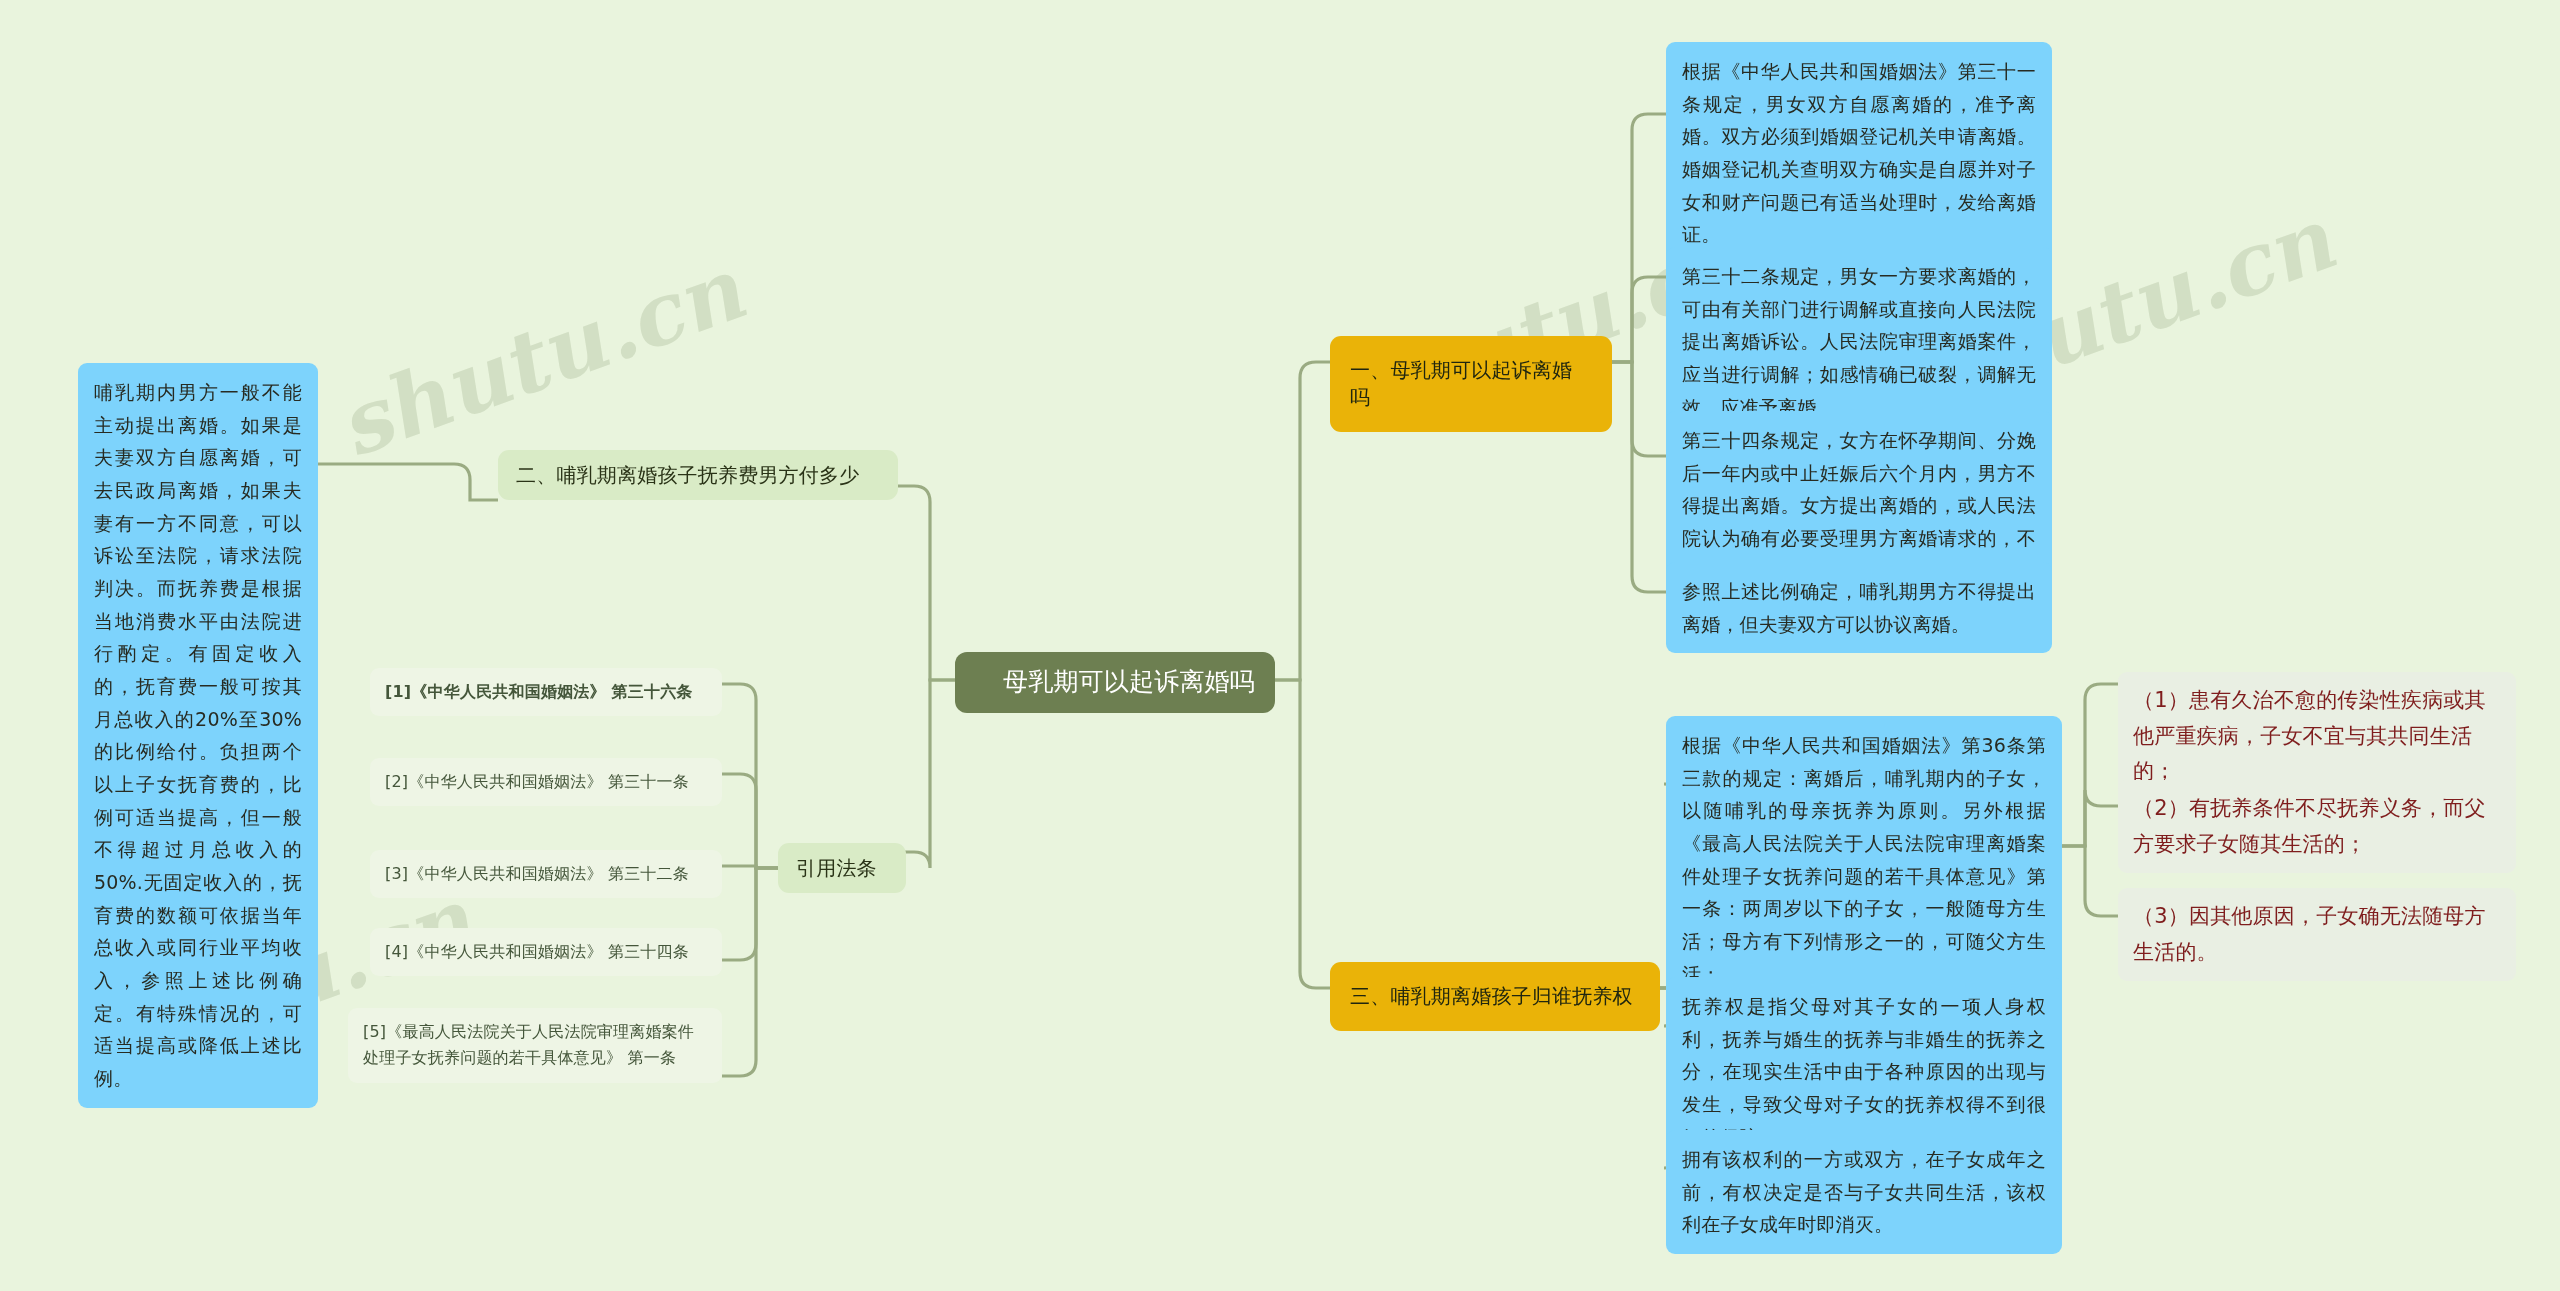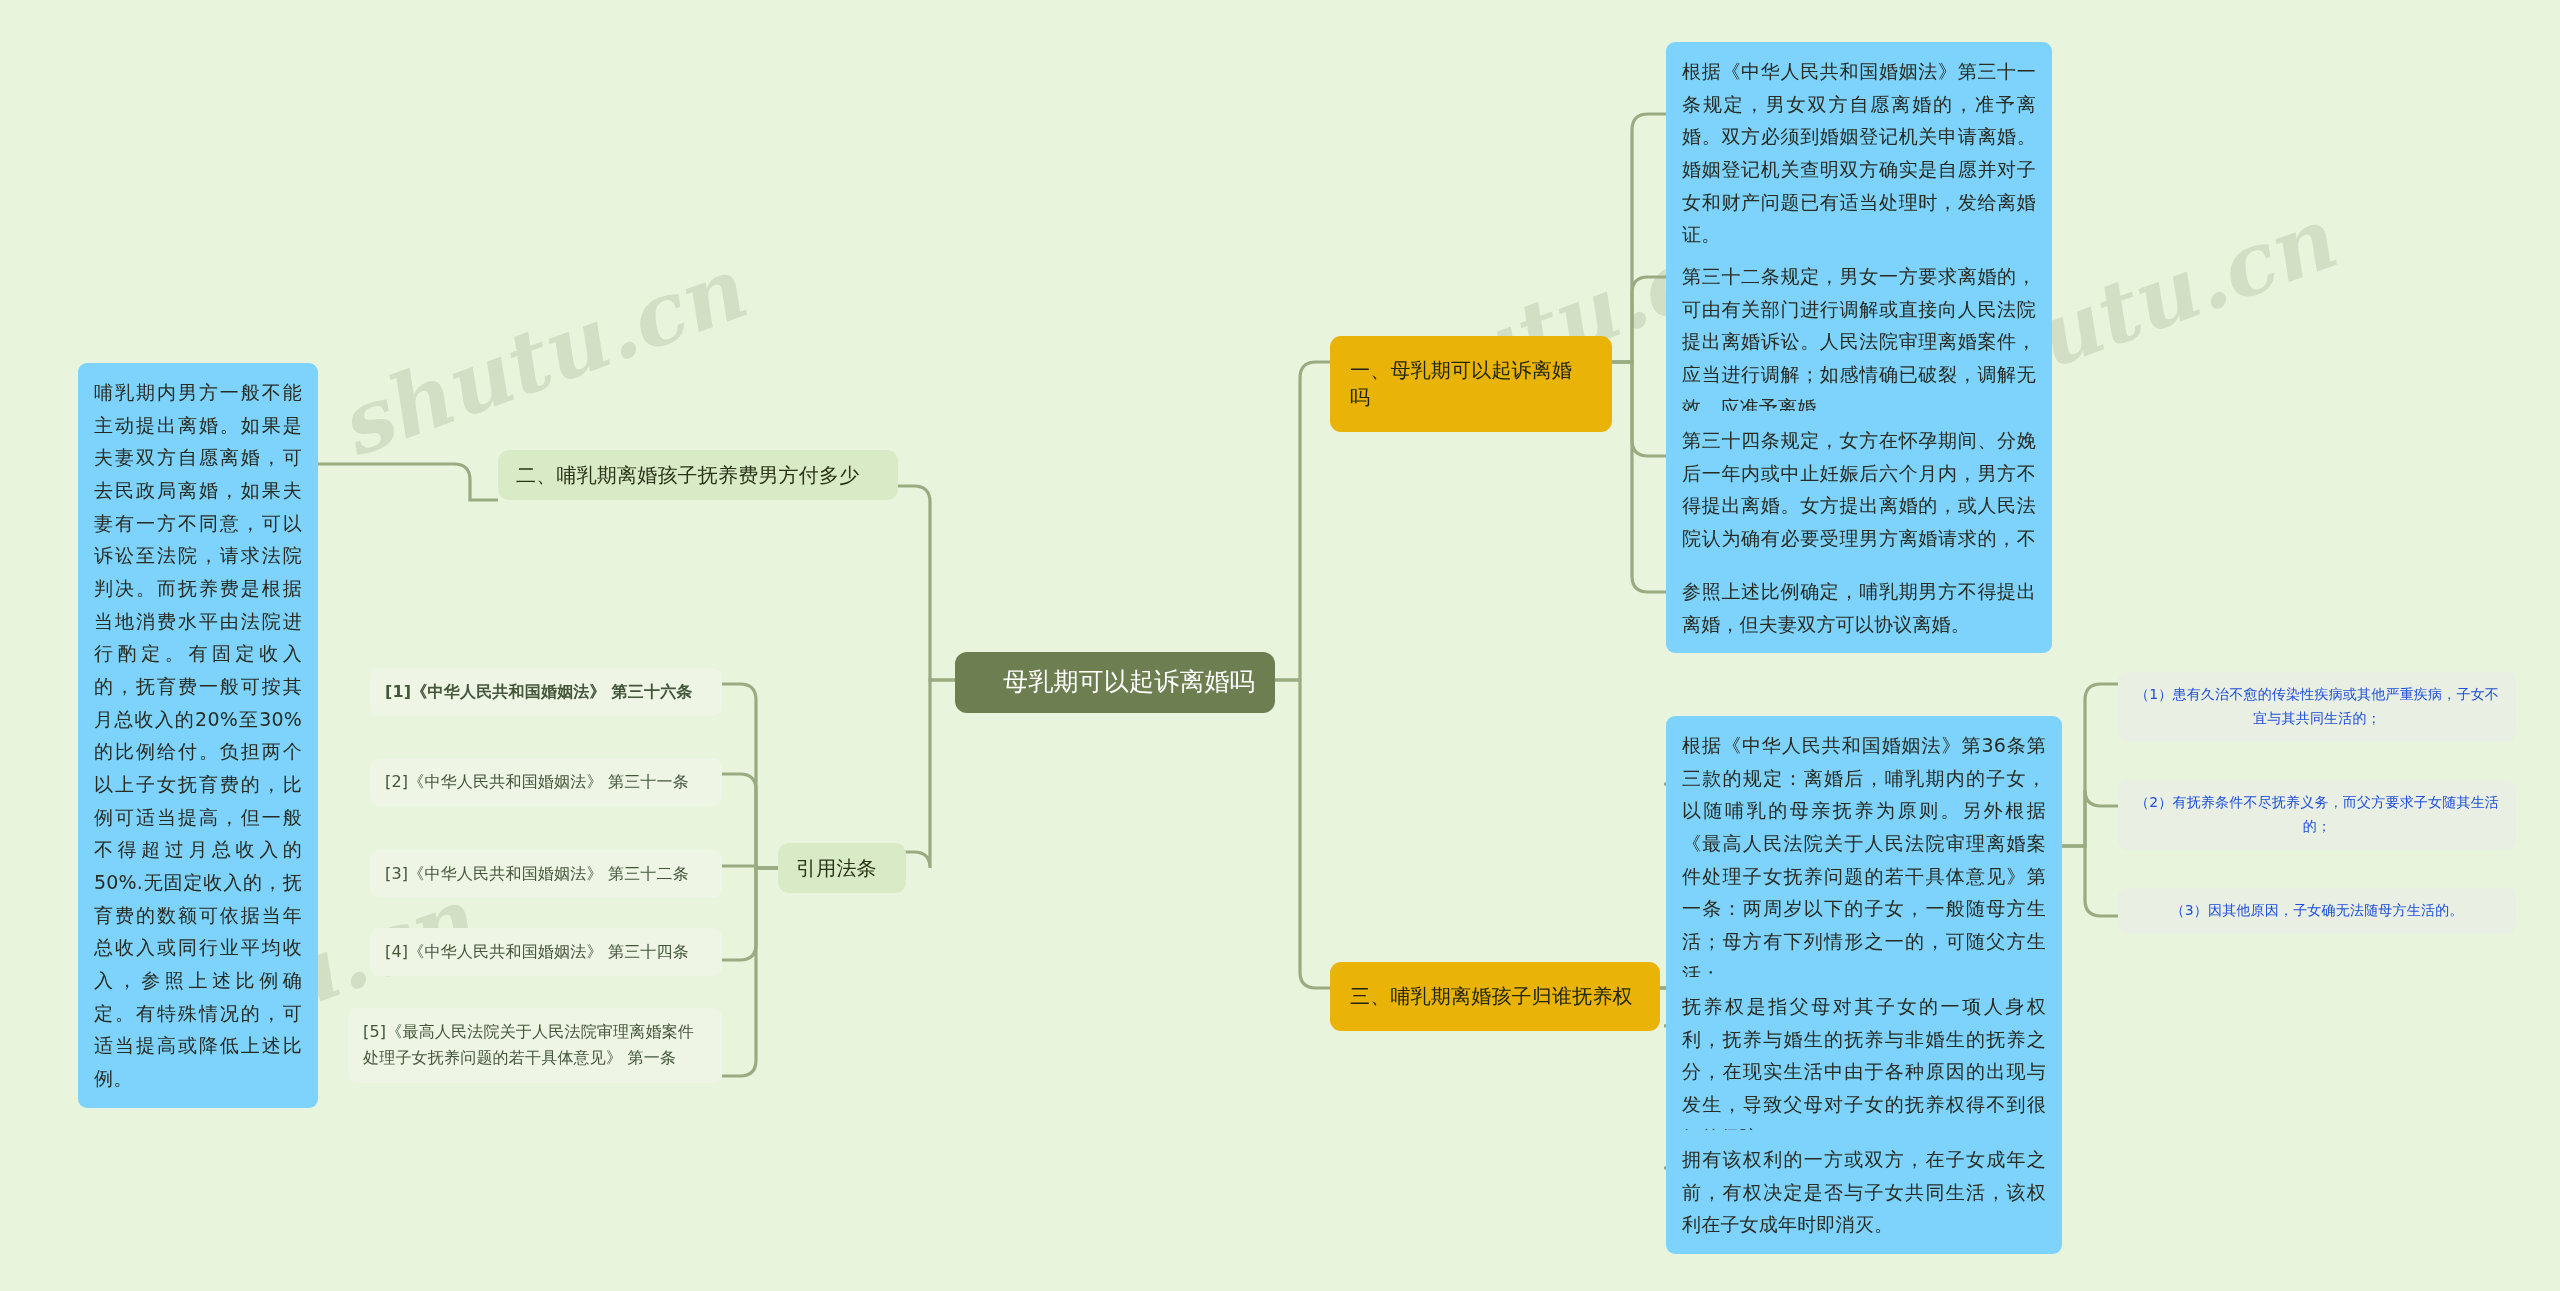--- a/index.html
+++ b/index.html
@@ -101,26 +101,25 @@
     color: #44563a;
     font-size: 16px;
     padding: 11px 15px;
     border-radius: 9px;
     line-height: 1.65;
   }
 
   
   .subitem {
     background: #e9efe3;
-    color: #1d4ed8;
-    font-size: 14px;
+    color: #7f1d1d;
+    font-size: 21px;
     padding: 11px 15px;
     border-radius: 9px;
     line-height: 1.7;
-    text-align: center;
   }
 </style>
 </head>
 <body>
 
 <div class="wm wm-a">shutu.cn</div>
 <div class="wm wm-b">shutu.cn</div>
 <div class="wm wm-c">shutu.cn</div>
 <div class="wm wm-d">shutu.cn</div>
 

